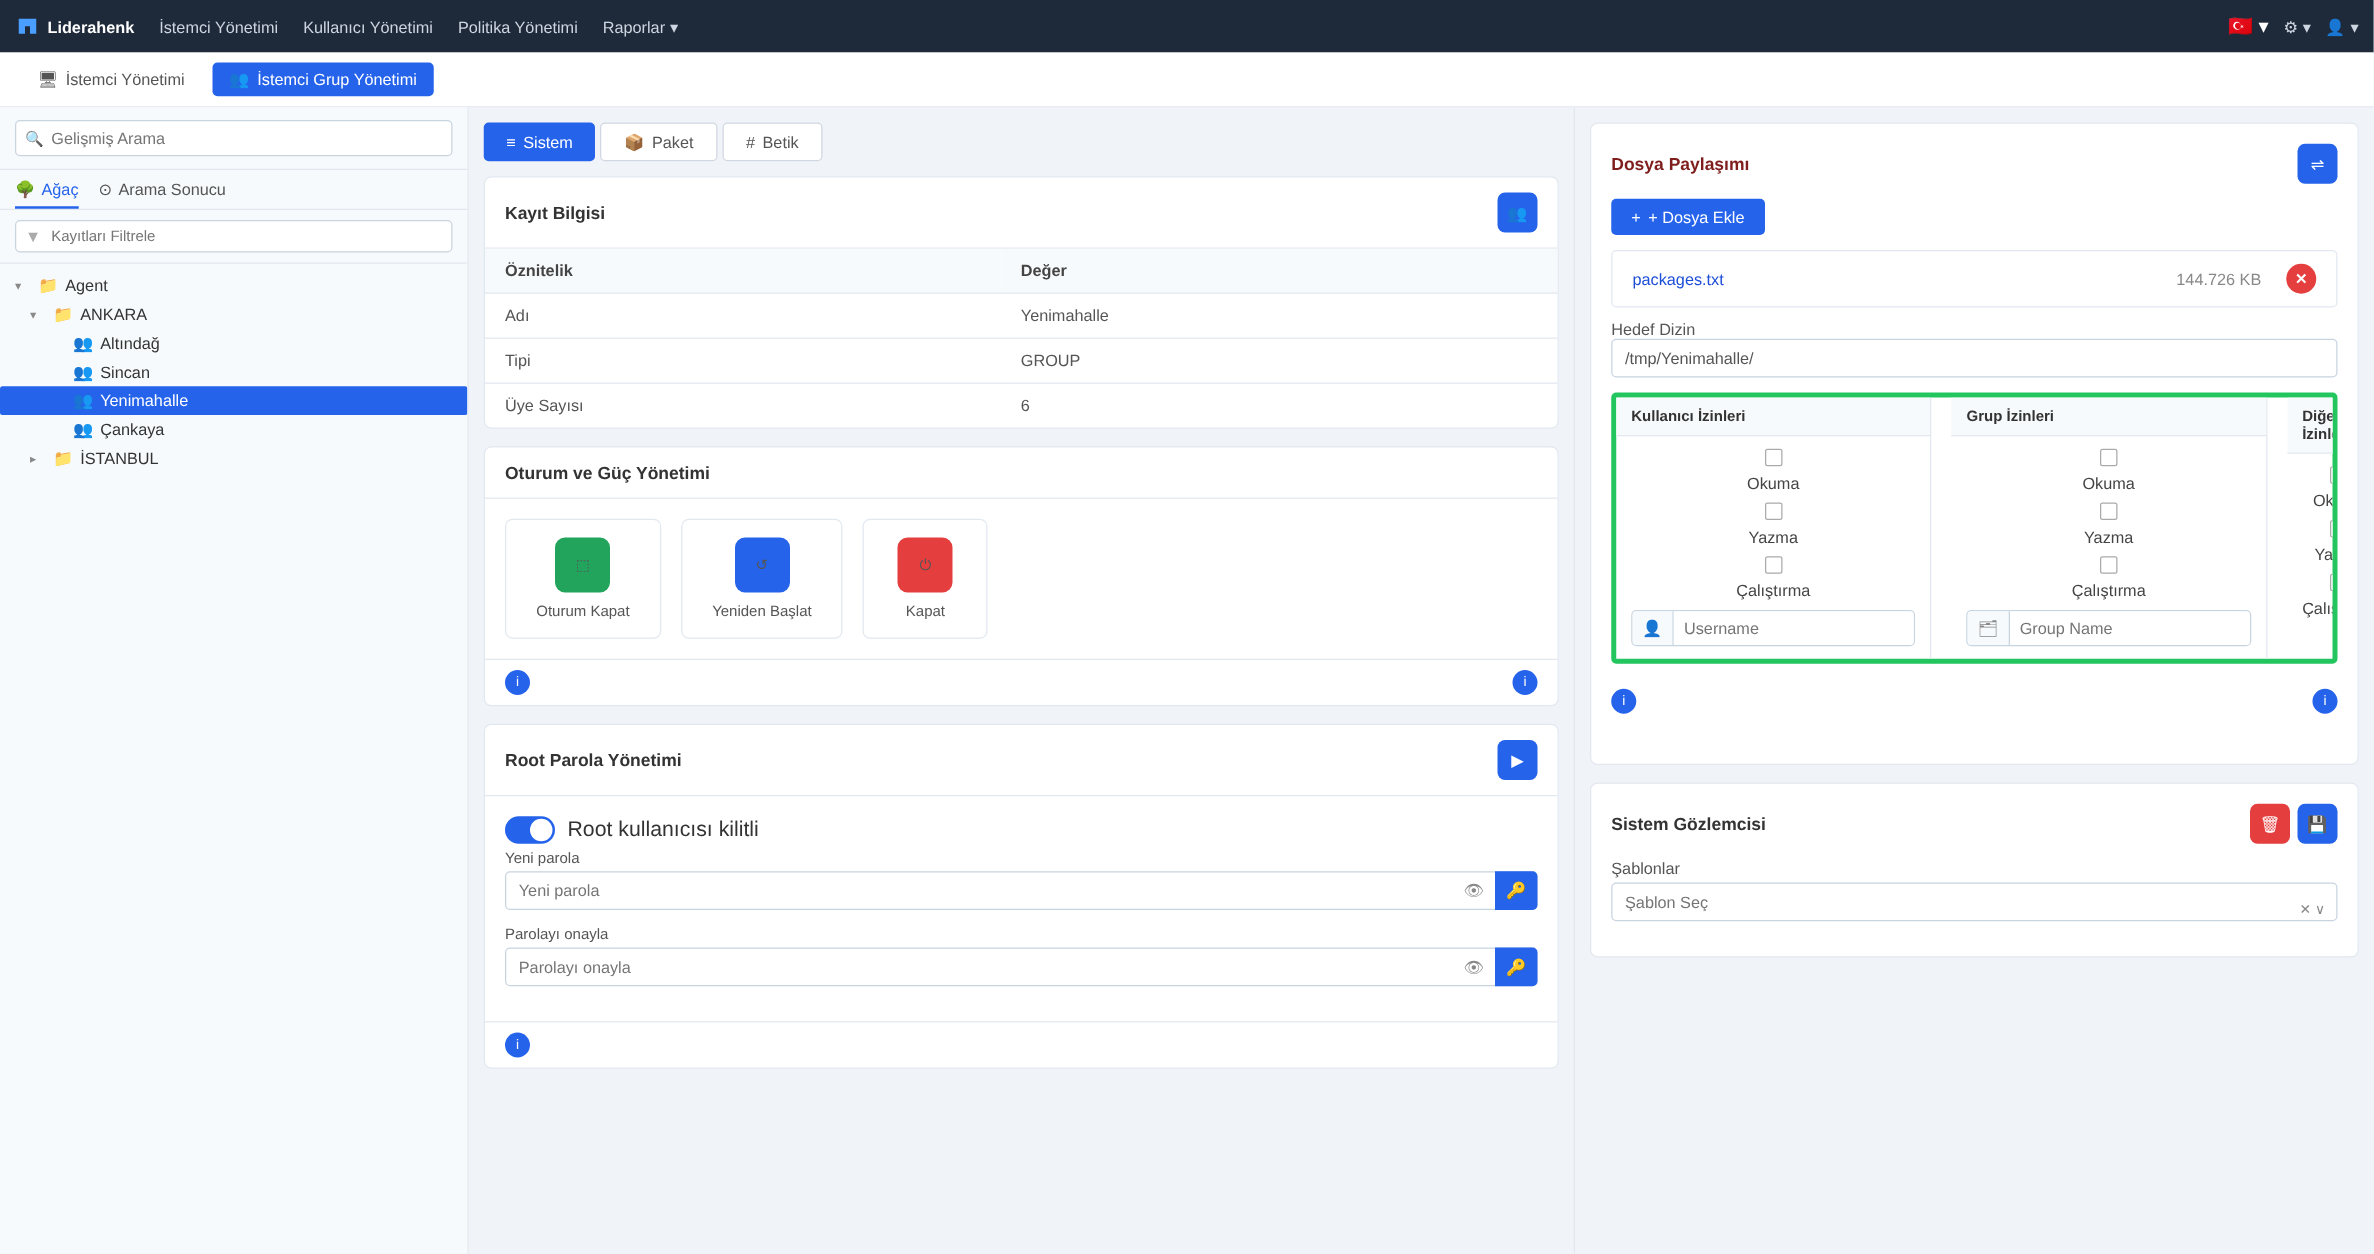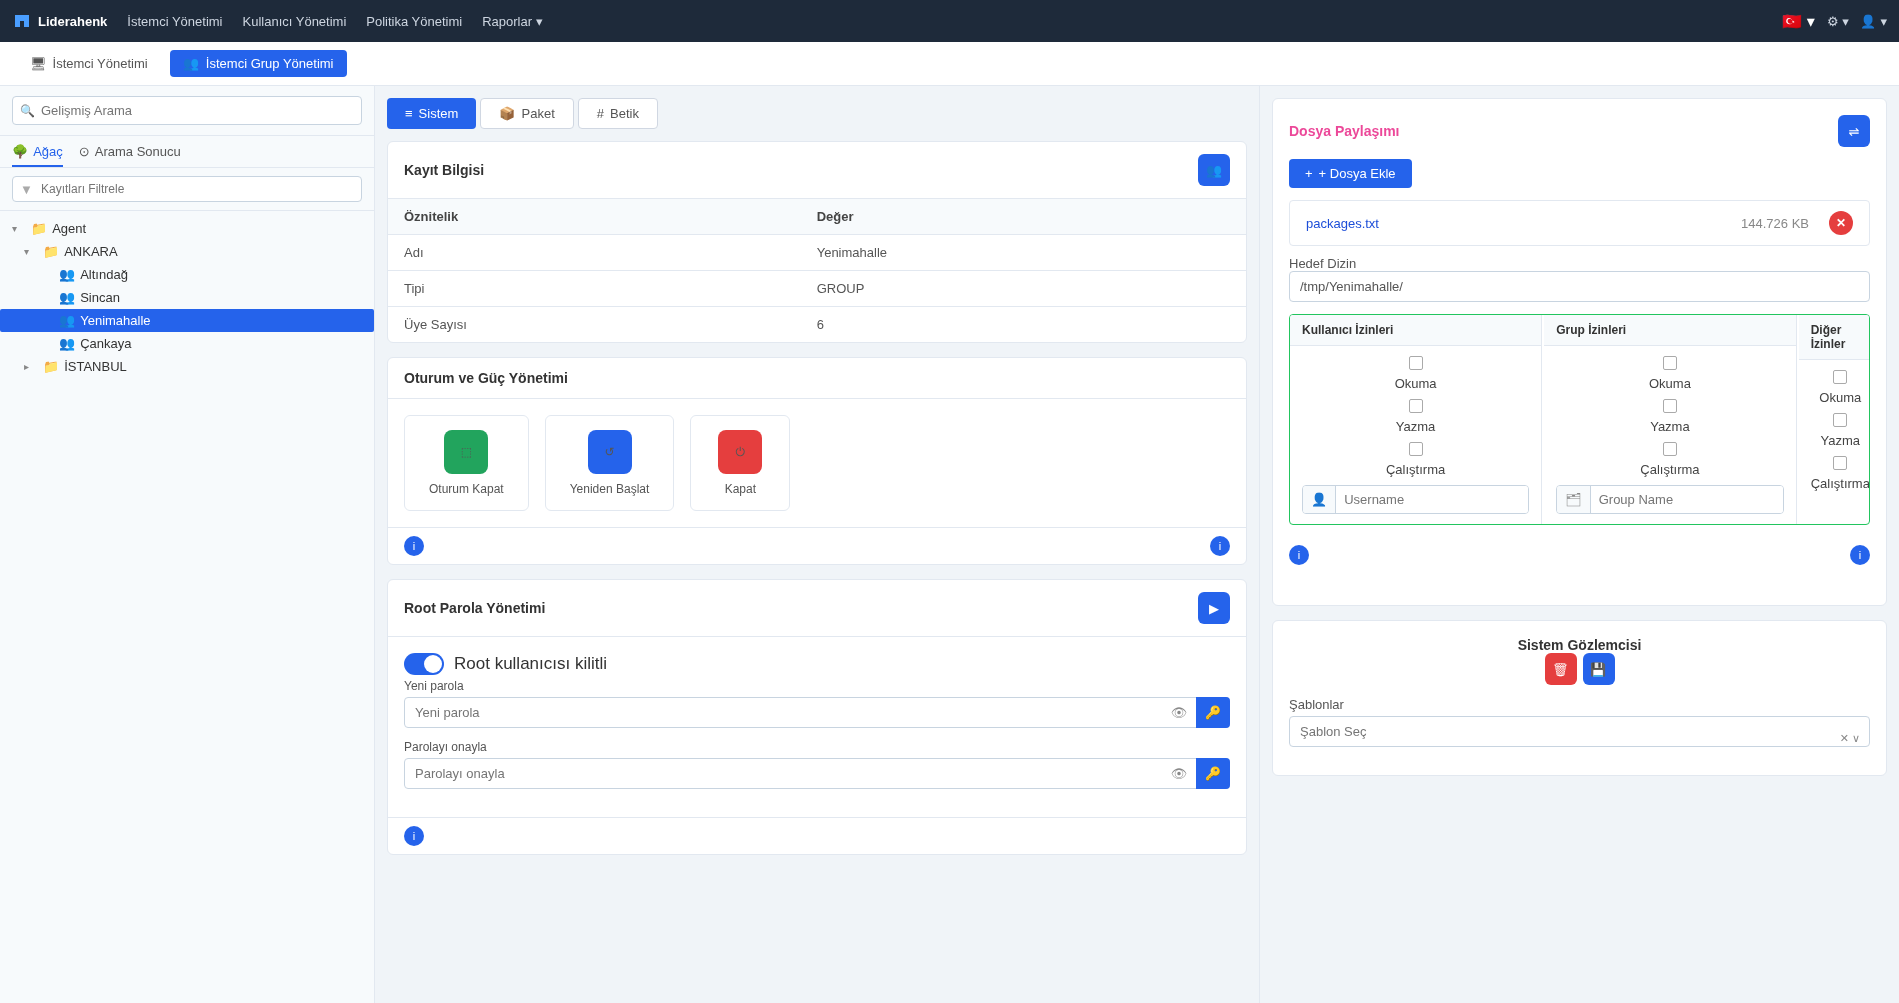--- a/index.html
+++ b/index.html
@@ -212,21 +212,21 @@
       background: #fff; top: 2px; left: 2px; transition: left 0.2s;
     }
     .toggle.on::after { left: 20px; }
     .toggle-label { font-size: 17px; color: #333; }
 
     
     .section-header {
       display: flex; justify-content: space-between; align-items: center;
       margin-bottom: 12px;
     }
-    .section-title { font-size: 14px; font-weight: 600; color: #ec4899; }
+    .section-title { font-size: 14px; font-weight: 600; color: #7f1d1d; }
     .icon-btn {
       width: 32px; height: 32px; border-radius: 6px; display: flex; align-items: center; justify-content: center;
       cursor: pointer; border: none; font-size: 14px;
     }
     .btn-blue { background: #2563eb; color: #fff; }
     .btn-red { background: #e53e3e; color: #fff; }
 
     .add-file-btn {
       display: flex; align-items: center; gap: 6px;
       background: #2563eb; color: #fff; border: none;
@@ -249,22 +249,22 @@
 
     .dir-label { font-size: 13px; color: #555; margin-bottom: 0; }
     .dir-input {
       width: 100%; padding: 7px 10px; border: 1px solid #c8d4e0;
       border-radius: 4px; font-size: 13px; color: #555; background: #fff;
       outline: none; margin-bottom: 12px;
     }
 
     
     .perms-grid {
-      display: grid; grid-template-columns: 1fr 1fr 1fr; gap: 2px;
-      border: 1px solid #22c55e; border-radius: 4px; overflow: hidden; margin-bottom: 12px;
+      display: grid; grid-template-columns: 1fr 1fr 1fr; gap: 16px;
+      border: 4px solid #22c55e; border-radius: 4px; overflow: hidden; margin-bottom: 12px;
     }
     .perm-col { border-right: 1px solid #e2e8f0; }
     .perm-col:last-child { border-right: none; }
     .perm-col-header {
       background: #f7fafc; padding: 8px 12px; font-weight: 600; color: #333;
       font-size: 12px; border-bottom: 1px solid #e2e8f0;
     }
     .perm-col-body { padding: 10px 12px; }
     .perm-item { display: flex; align-items: center; gap: 6px; margin-bottom: 8px; flex-direction: column; }
     .perm-item:last-child { margin-bottom: 0; }
@@ -286,21 +286,20 @@
 
     .right-footer {
       display: flex; justify-content: space-between; align-items: center;
       padding: 8px 0; margin-bottom: 16px;
     }
 
     
     .gozlemci-header {
       display: flex; justify-content: space-between; align-items: center;
       margin-bottom: 12px;
-      flex-direction: column;
     }
     .gozlemci-title { font-size: 14px; font-weight: 600; color: #333; }
     .gozlemci-btns { display: flex; gap: 6px; }
 
     .sablon-label { font-size: 13px; color: #555; margin-bottom: 4px; }
     .sablon-wrap { position: relative; }
     .sablon-wrap::after {
       content: '✕  ∨';
       position: absolute; right: 10px; top: 50%; transform: translateY(-50%);
       color: #888; font-size: 11px; pointer-events: none;

